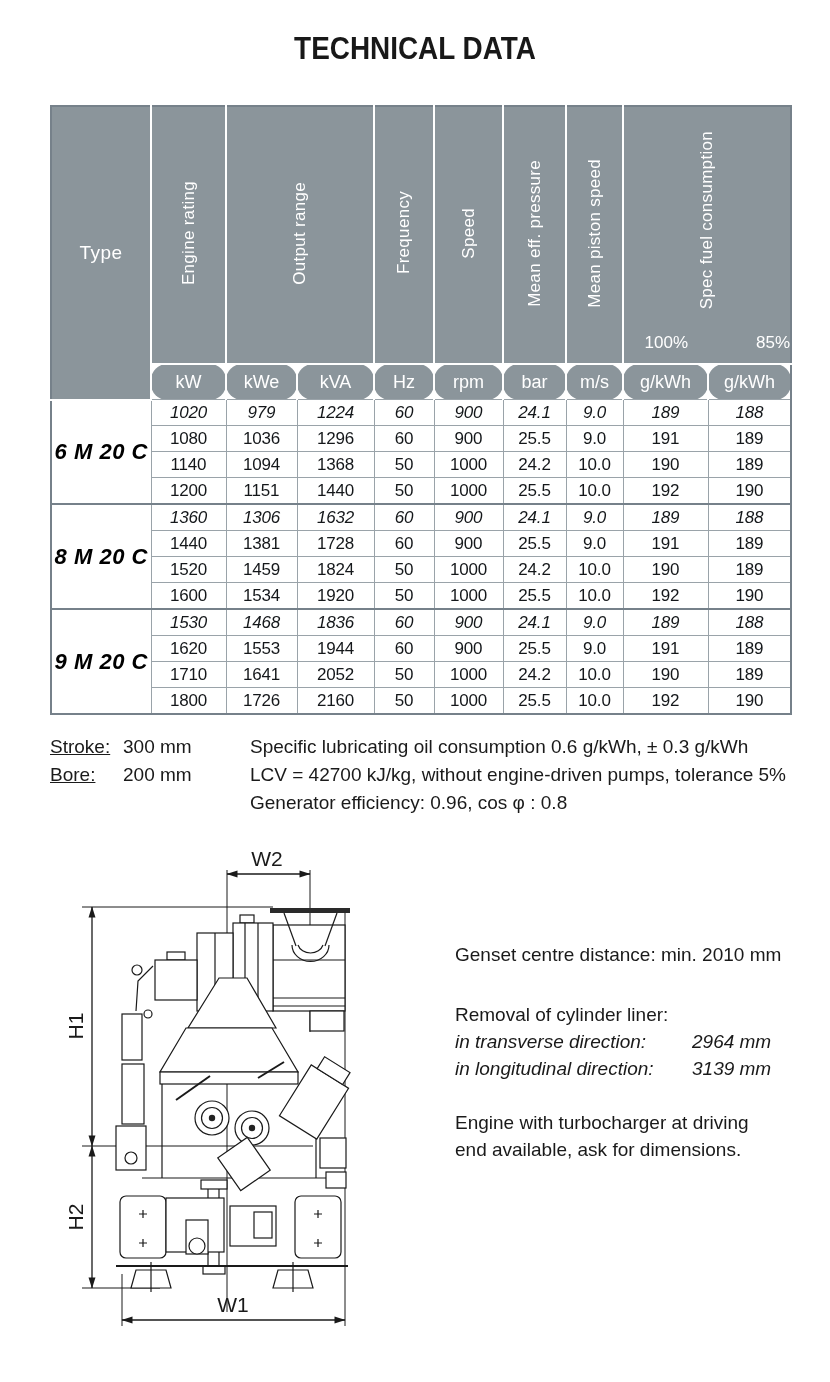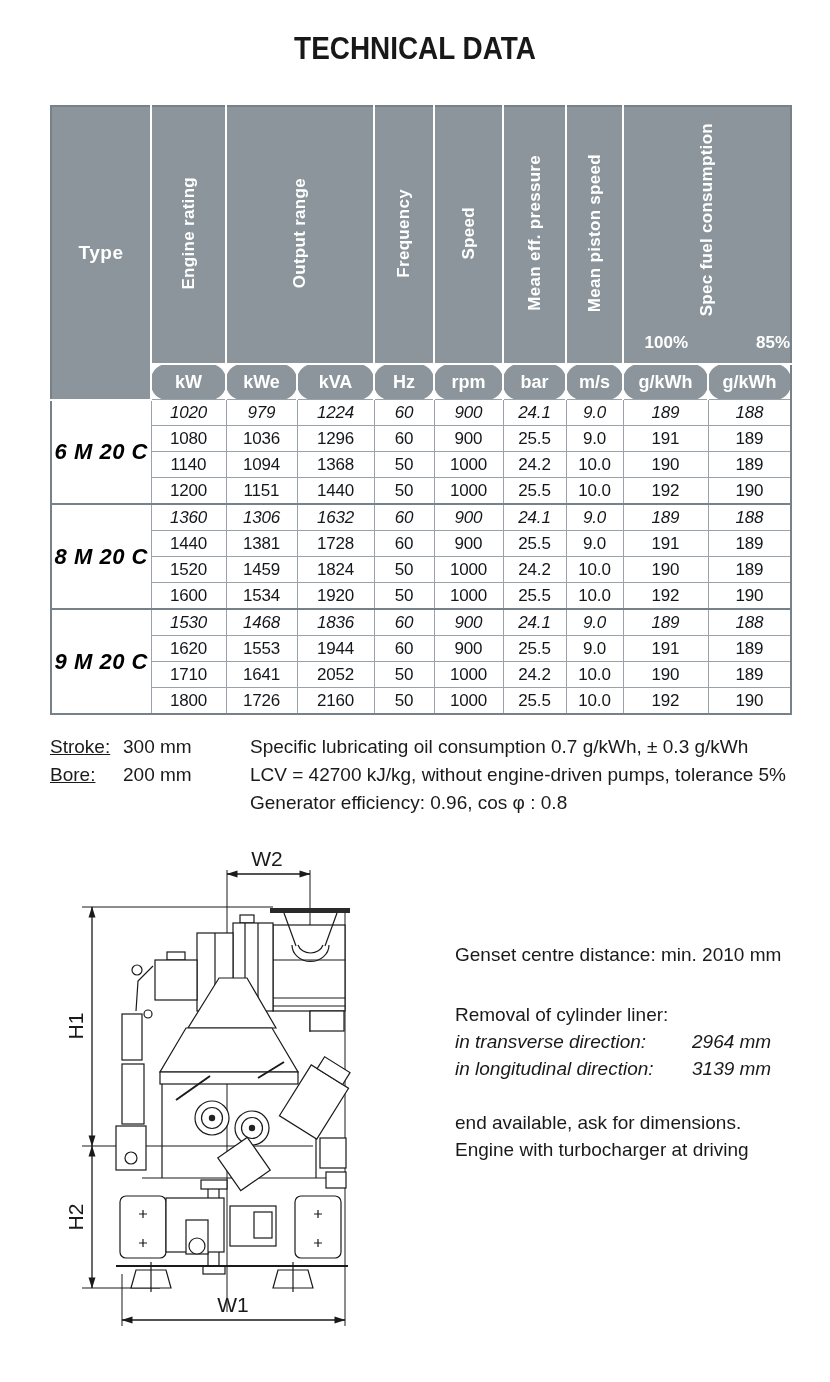--- a/index.html
+++ b/index.html
@@ -13,21 +13,21 @@
     letter-spacing:0;
   }
 
   
   table.tech{
     position:absolute;left:50px;top:105px;width:740px;
     border-collapse:collapse;table-layout:fixed;
     border:2px solid #76818a;
   }
   table.tech thead th{
-    background:#8B959B;color:#fff;font-weight:700;padding:0;
+    background:#8B959B;color:#fff;font-weight:400;padding:0;
     vertical-align:middle;text-align:center;
   }
   tr.hdr th{border-right:2px solid #fff;border-bottom:2px solid #fff;height:256px;}
   tr.hdr th.no-r, tr.units th.no-r{border-right:0;}
   th.type-th{border-bottom:0;font-size:19px;letter-spacing:.5px;}
   tr.units th{border-right:2px solid #fff;border-bottom:1px solid #9aa3a9;height:34px;font-size:18px;border-radius:16px;}
   .rot{
     display:inline-block;writing-mode:vertical-rl;transform:rotate(180deg);
     font-size:17px;line-height:1.25;white-space:nowrap;letter-spacing:.3px;
   }
@@ -256,21 +256,21 @@
       </tr>
     </tbody>
 </table>
 
 <div class="notes-left">
   <div><span class="note-label">Stroke:</span><span>300 mm</span></div>
   <div><span class="note-label">Bore:</span><span>200 mm</span></div>
 </div>
 
 <div class="notes-right">
-  <div>Specific lubricating oil consumption 0.7 g/kWh, ± 0.3 g/kWh</div>
+  <div>Specific lubricating oil consumption 0.6 g/kWh, ± 0.3 g/kWh</div>
   <div>LCV = 42700 kJ/kg, without engine-driven pumps, tolerance 5%</div>
   <div>Generator efficiency: 0.96, cos φ : 0.8</div>
 </div>
 
 <svg class="drawing" width="392" height="500" viewBox="0 0 392 500" xmlns="http://www.w3.org/2000/svg">
   <defs>
     <marker id="ah" markerWidth="12" markerHeight="8" refX="11" refY="4" orient="auto-start-reverse" markerUnits="userSpaceOnUse">
       <path d="M0.5,0.5 L11.5,4 L0.5,7.5 Z" fill="#1a1a1a"></path>
     </marker>
   </defs>
@@ -398,15 +398,15 @@
   <div>Removal of cylinder liner:</div>
   <div class="dim-row">
     <span class="lbl">in transverse direction:</span>
     <span>2964 mm</span>
   </div>
   <div class="dim-row">
     <span class="lbl">in longitudinal direction:</span>
     <span>3139 mm</span>
   </div>
   <div class="gap-b"></div>
+  <div>Engine with turbocharger at driving</div>
   <div>end available, ask for dimensions.</div>
-  <div>Engine with turbocharger at driving</div>
 </div>
 
 </body></html>

